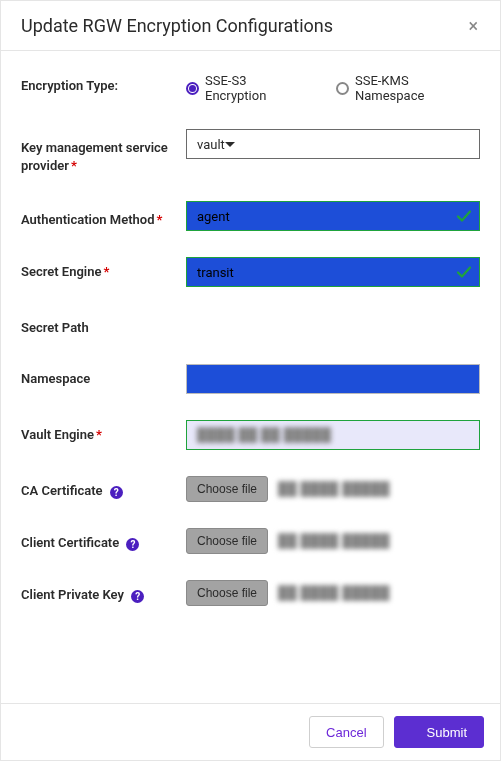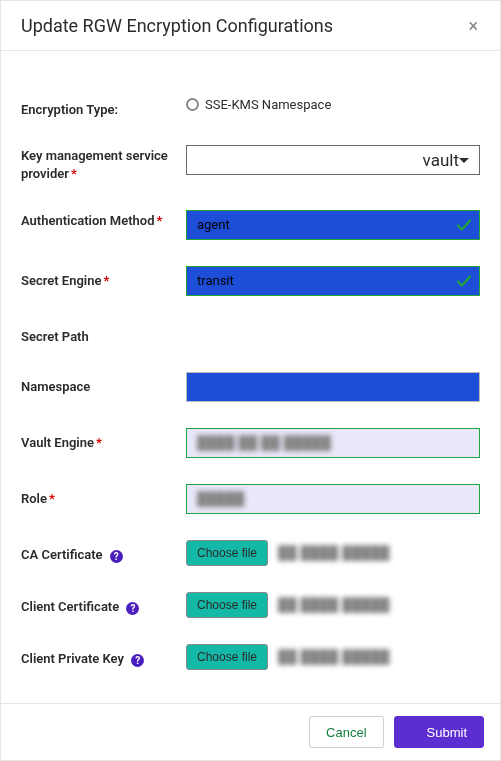--- a/index.html
+++ b/index.html
@@ -12,21 +12,20 @@
     height: 761px;
     background: #fff;
     position: relative;
   }
   .modal {
     width: 501px;
     height: 761px;
     border: 1px solid #e5e5e5;
     display: flex;
     flex-direction: column;
-    gap: 24px;
   }
   .modal-header {
     display: flex;
     align-items: center;
     justify-content: space-between;
     padding: 14px 20px 14px 20px;
     border-bottom: 1px solid #e5e5e5;
   }
   .modal-title {
     font-size: 18px;
@@ -53,21 +52,21 @@
   .form-row.tight { }
   .label-col {
     width: 165px;
     flex: 0 0 165px;
     padding-top: 6px;
     font-size: 13px;
     font-weight: 600;
     color: #2b2b2b;
     line-height: 1.4;
   }
-  .label-col.top-align { padding-top: 2px; }
+  .label-col.top-align { padding-top: 2px; margin-top: 8px; }
   .input-col {
     flex: 1 1 auto;
     min-width: 0;
   }
   .req {
     color: #d40000;
     font-weight: 700;
     margin-left: 2px;
   }
   .radio-group {
@@ -103,23 +102,23 @@
     background: #4b1fbf;
     border-radius: 50%;
   }
   .select {
     width: 100%;
     height: 30px;
     border: 1px solid #6a6a6a;
     background: #fff;
     display: flex;
     align-items: center;
-    justify-content: flex-end;
+    justify-content: flex-start;
     padding: 0 10px;
-    font-size: 17px;
+    font-size: 13px;
     cursor: pointer;
   }
   .select .caret {
     width: 0; height: 0;
     border-left: 5px solid transparent;
     border-right: 5px solid transparent;
     border-top: 5px solid #2b2b2b;
   }
   .text-input {
     width: 100%;
@@ -164,21 +163,21 @@
   .file-picker {
     display: flex;
     align-items: center;
     gap: 10px;
   }
   .choose-btn {
     height: 26px;
     padding: 0 10px;
     border: 1px solid #8a8a8a;
     border-radius: 3px;
-    background: #14b8a6;
+    background: #a3a3a3;
     font-size: 12px;
     color: #2b2b2b;
     cursor: pointer;
   }
   .help-icon {
     display: inline-block;
     width: 13px;
     height: 13px;
     border-radius: 50%;
     background: #4b1fbf;
@@ -200,21 +199,21 @@
   .btn {
     height: 32px;
     padding: 0 16px;
     border-radius: 3px;
     font-size: 13px;
     cursor: pointer;
   }
   .btn-secondary {
     border: 1px solid #cfcfcf;
     background: #fff;
-    color: #15803d;
+    color: #6d28d9;
   }
   .btn-primary {
     border: 1px solid #5c2ed1;
     background: #5c2ed1;
     color: #fff;
     padding-left: 32px;
   }
 </style>
 </head>
 <body>
@@ -224,20 +223,24 @@
   <div class="modal-header">
     <div class="modal-title">Update RGW Encryption Configurations</div>
     <div class="close-icon" title="Close">×</div>
   </div>
 
   <div class="modal-body">
 
     <div class="form-row tight">
       <div class="label-col">Encryption Type:</div>
       <div class="input-col radio-group">
+        <label class="radio-item">
+          <span class="radio-dot selected"></span>
+          <span>SSE-S3 Encryption</span>
+        </label>
         <label class="radio-item">
           <span class="radio-dot"></span>
           <span>SSE-KMS Namespace</span>
         </label>
       </div>
     </div>
 
     <div class="form-row">
       <div class="label-col top-align">
         <span>Key management service provider</span><span class="req">*</span>
@@ -299,30 +302,20 @@
       </div>
       <div class="input-col">
         <div class="input-wrap">
           <div class="text-input autofill" style="display:flex;align-items:center;">
             <span class="obscured">████ ██ ██ █████</span>
           </div>
         </div>
       </div>
     </div>
 
-    <div class="form-row">
-      <div class="label-col">
-        <span>Role</span><span class="req">*</span>
-      </div>
-      <div class="input-col">
-        <div class="text-input autofill" style="display:flex;align-items:center;">
-          <span class="obscured">█████</span>
-        </div>
-      </div>
-    </div>
 
     <div class="form-row">
       <div class="label-col">
         <span>CA Certificate</span>
         <span class="help-icon">?</span>
       </div>
       <div class="input-col file-picker">
         <button class="choose-btn">Choose file</button>
         <span class="obscured">██ ████ █████</span>
       </div>

